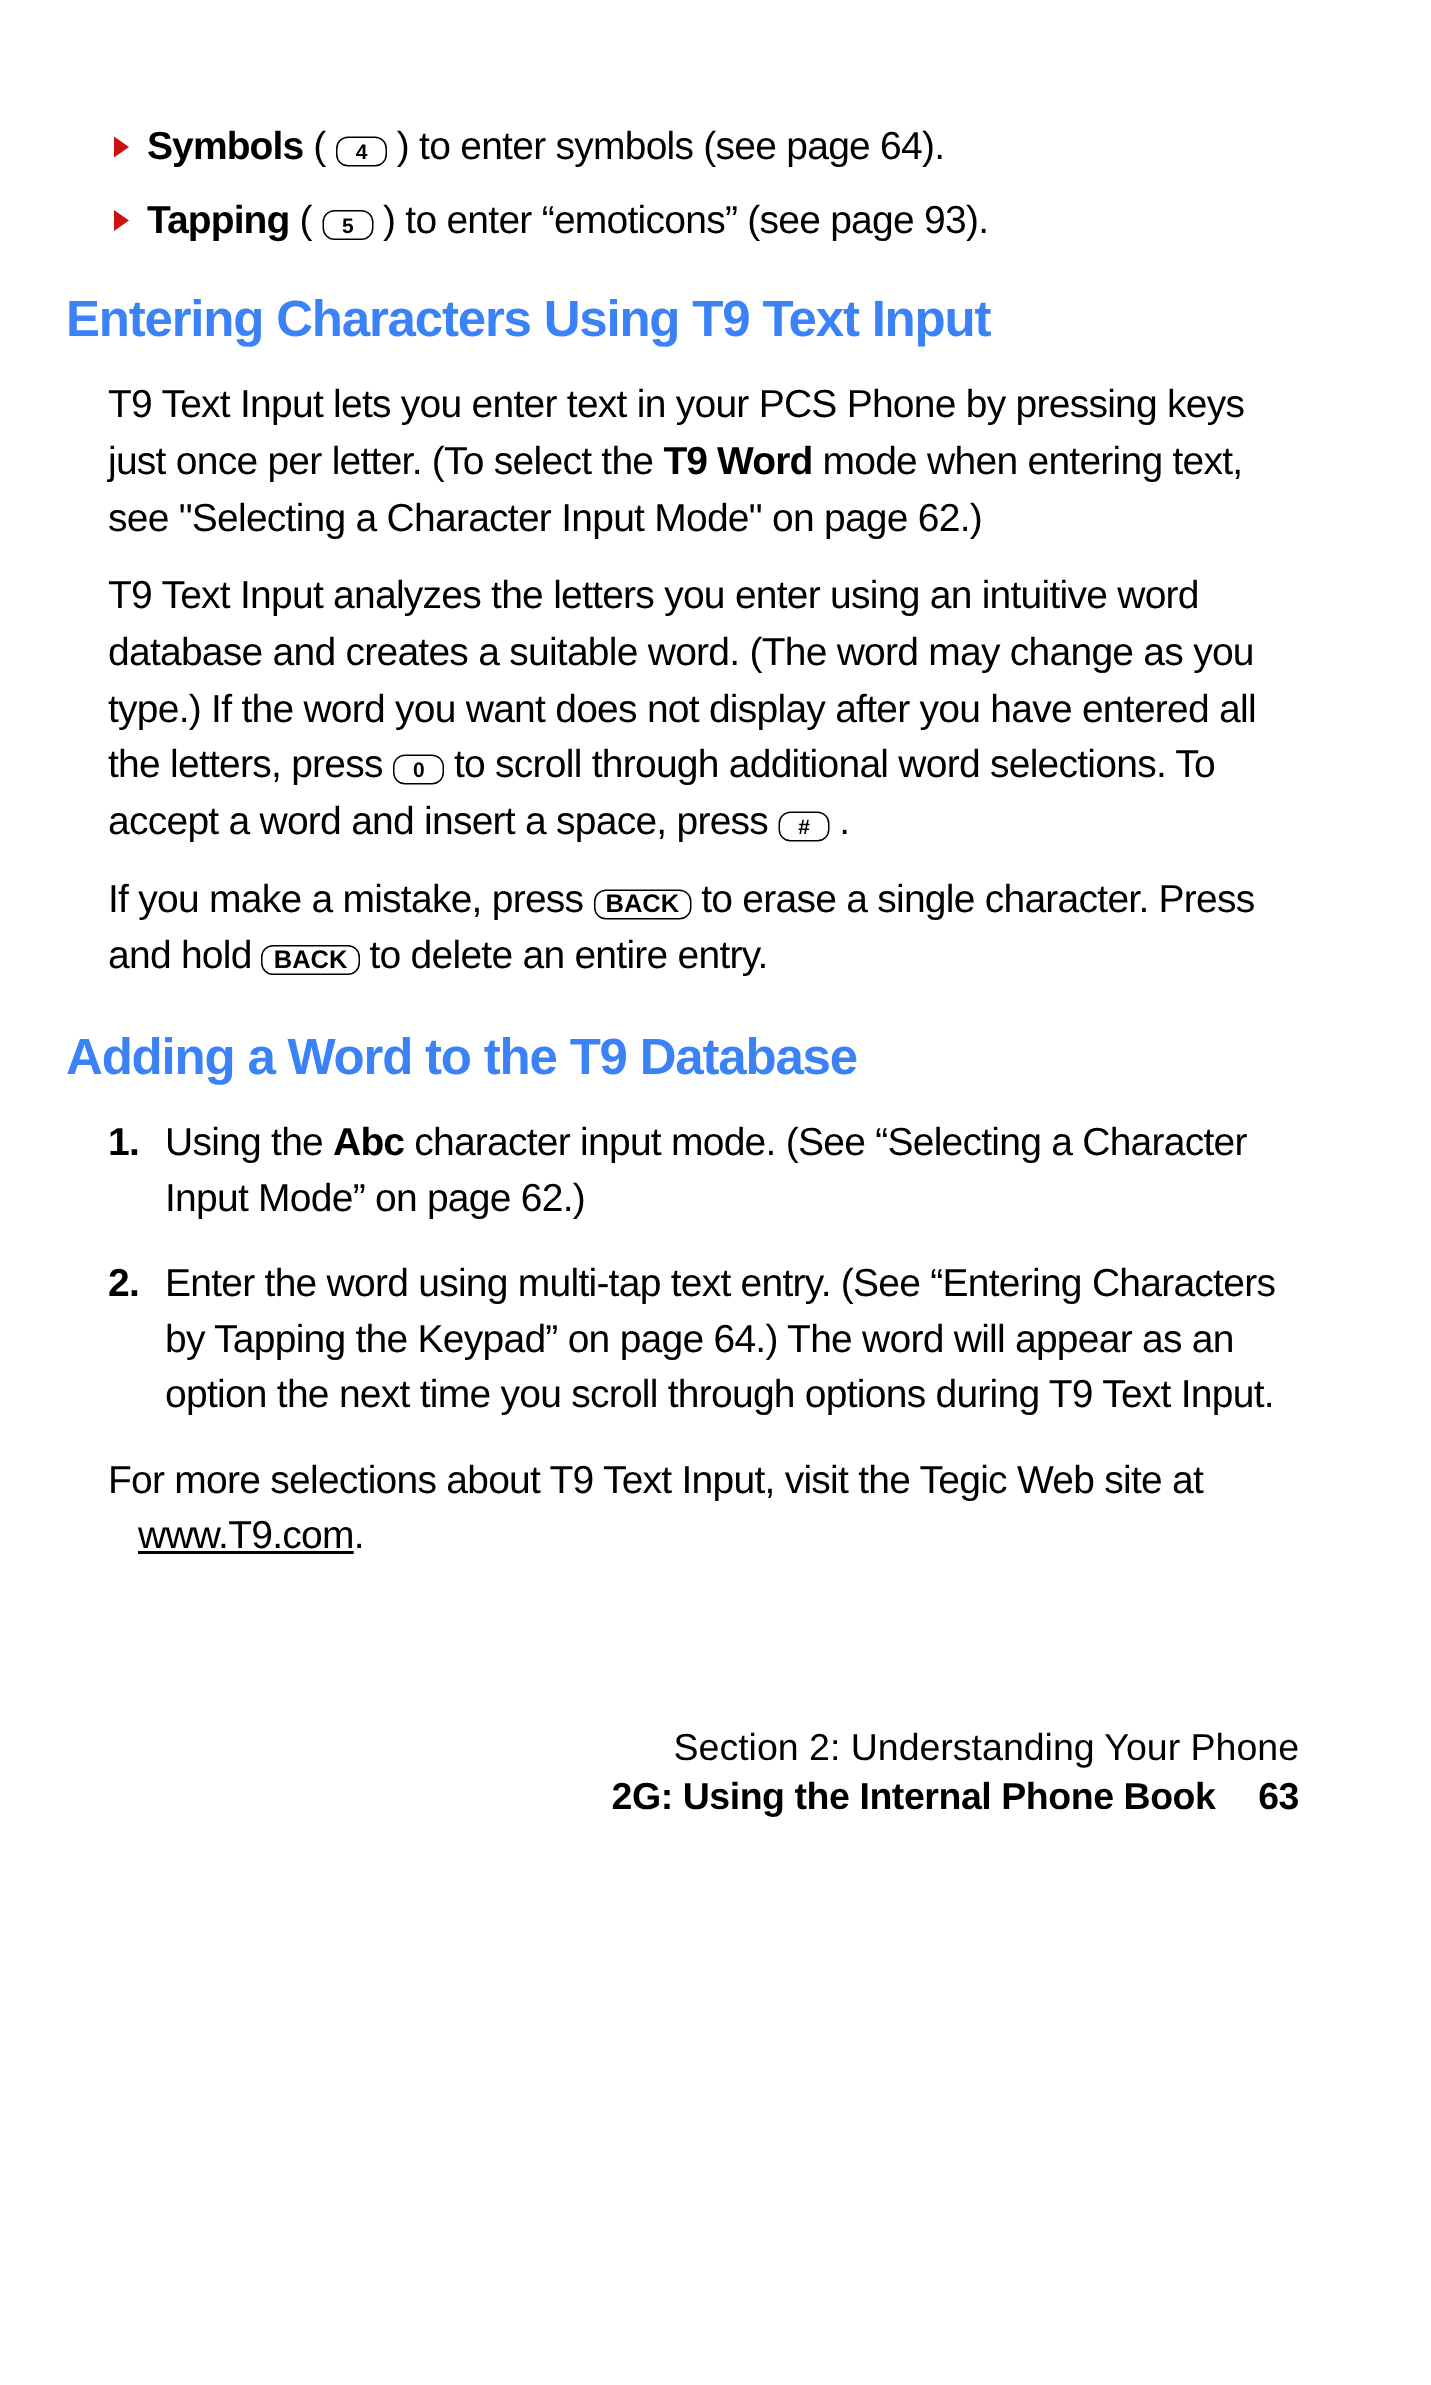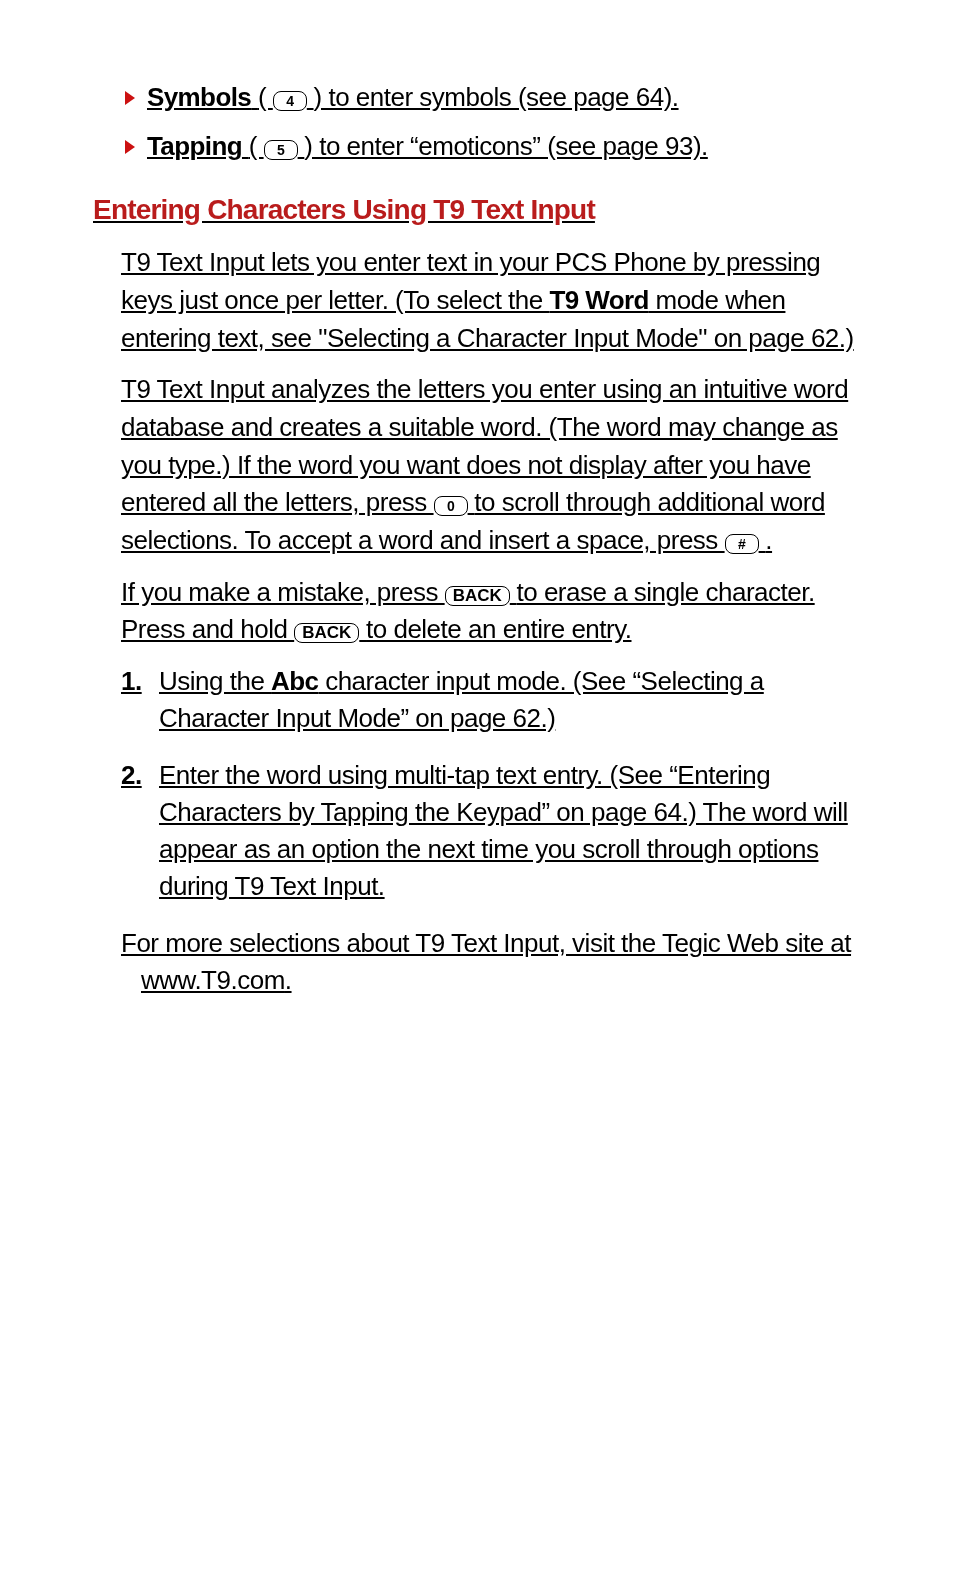--- a/index.html
+++ b/index.html
@@ -9,45 +9,44 @@
     height: 1590px;
     background: #fff;
     font-family: "Helvetica Neue", Helvetica, Arial, sans-serif;
     color: #000;
     font-size: 26px;
   }
   .page {
     box-sizing: border-box;
     width: 954px;
     height: 1276px;
-    padding: 80px 88px 60px 93px;
+    padding: 80px 88px 60px 44px;
     position: relative;
     letter-spacing: -0.5px;
-    text-decoration: underline;
   }
   .bullet-row {
     display: flex;
     align-items: center;
     margin: 0 0 14px 0;
     padding-left: 32px;
     line-height: 1.35;
   }
   .bullet-marker {
     width: 0; height: 0;
     border-top: 7px solid transparent;
     border-bottom: 7px solid transparent;
     border-left: 10px solid #c11;
     margin-right: 12px;
     flex: 0 0 auto;
   }
   .bold { font-weight: 700; letter-spacing: -0.6px; }
   .red-heading {
-    color: #b91c1c;
+    color: #3b82f6;
     font-weight: 700;
-    font-size: 28px;
+    font-size: 34px;
     margin: 30px 0 18px 0;
     letter-spacing: -0.8px;
     font-stretch: condensed;
   }
   .para {
     margin: 14px 0 0 28px;
     line-height: 1.45;
   }
   .key {
     display: inline-block;
@@ -135,33 +134,41 @@
   </div>
 
   <div class="para">
     <span>If you make a mistake, press </span>
     <span class="key small">BACK</span>
     <span> to erase a single character. Press and hold </span>
     <span class="key small">BACK</span>
     <span> to delete an entire entry.</span>
   </div>
 
+  <div class="red-heading">Adding a Word to the T9 Database</div>
 
 
   <ol class="steps">
     <li>
       <span class="num">1.</span>
       <span class="body">
         <span>Using the </span><span class="bold">Abc</span><span> character input mode. (See “Selecting a Character Input Mode” on page 62.)</span>
       </span>
     </li>
     <li>
       <span class="num">2.</span>
       <span class="body">Enter the word using multi-tap text entry. (See “Entering Characters by Tapping the Keypad” on page 64.) The word will appear as an option the next time you scroll through options during T9 Text Input.</span>
     </li>
   </ol>
 
   <div class="para">
     <span>For more selections about T9 Text Input, visit the Tegic Web site at </span><span class="link">www.T9.com</span><span>.</span>
   </div>
 
+  <div class="footer">
+    <div class="sect">Section 2: Understanding Your Phone</div>
+    <div>
+      <span class="sub">2G: Using the Internal Phone Book</span>
+      <span class="sub pagno">63</span>
+    </div>
+  </div>
 
 </div>
 
 </body></html>

